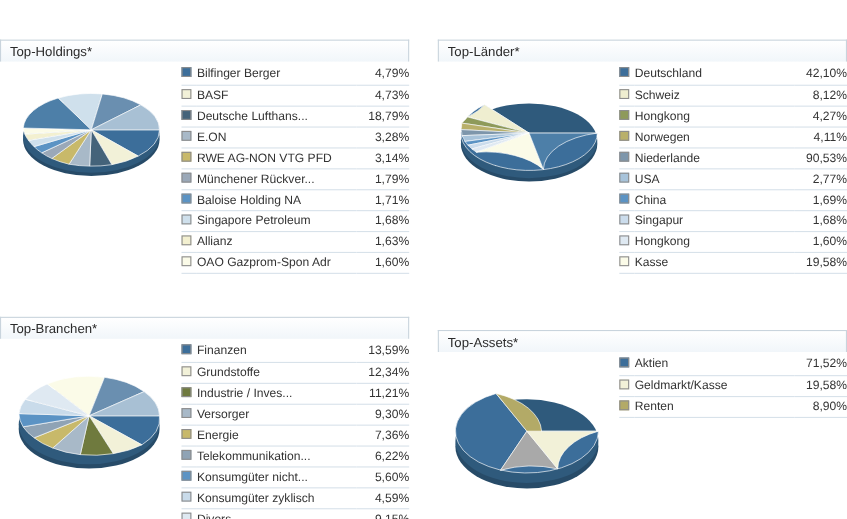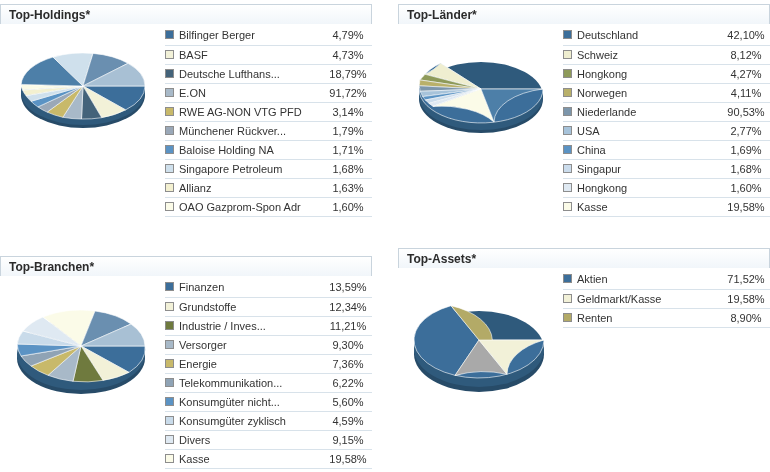--- a/index.html
+++ b/index.html
@@ -21,23 +21,24 @@
     width: 372px;
   }
   .panel-title-bar {
     border: 1px solid #c9d4dd;
     border-bottom: none;
     background: linear-gradient(to bottom, #ffffff 0%, #f1f6fa 100%);
     height: 20px;
     line-height: 20px;
     padding-left: 8px;
     font-size: 12px;
-    font-weight: bold;
+    font-weight: normal;
     color: #2b2b2b;
     box-sizing: border-box;
+    margin-top: 32px;
   }
   .panel-body {
     display: flex;
     flex-direction: row;
     align-items: flex-start;
   }
   .chart-area {
     width: 165px;
     flex: none;
     display: flex;
@@ -72,21 +73,21 @@
     display: inline-block;
     border: 1px solid #8d8d8d;
     box-sizing: border-box;
   }
   td.label-cell {
     padding-left: 3px;
     color: #333333;
     line-height: 12px;
   }
   td.value-cell {
-    text-align: center;
+    text-align: right;
     padding-right: 6px;
     color: #333333;
     white-space: nowrap;
     width: 48px;
   }
   
   .pie-wrap {
     position: relative;
   }
   svg { display: block; }
@@ -136,21 +137,21 @@
           <td class="value-cell">4,73%</td>
         </tr>
         <tr>
           <td class="sw-cell"><span class="swatch" style="background:#44637a"></span></td>
           <td class="label-cell">Deutsche Lufthans...</td>
           <td class="value-cell">18,79%</td>
         </tr>
         <tr>
           <td class="sw-cell"><span class="swatch" style="background:#a8b9c8"></span></td>
           <td class="label-cell">E.ON</td>
-          <td class="value-cell">91,72%</td>
+          <td class="value-cell">3,28%</td>
         </tr>
         <tr>
           <td class="sw-cell"><span class="swatch" style="background:#c8b96a"></span></td>
           <td class="label-cell">RWE AG-NON VTG PFD</td>
           <td class="value-cell">3,14%</td>
         </tr>
         <tr>
           <td class="sw-cell"><span class="swatch" style="background:#9aa8b8"></span></td>
           <td class="label-cell">Münchener Rückver...</td>
           <td class="value-cell">1,79%</td>
@@ -342,21 +343,21 @@
           <td class="sw-cell"><span class="swatch" style="background:#fbfbe8"></span></td>
           <td class="label-cell">Kasse</td>
           <td class="value-cell">19,58%</td>
         </tr>
       </tbody>
         </table>
     </div>
   </div>
 </div>
 
-<div class="panel" id="panel-3" style="left:398px; top:248px;">
+<div class="panel" id="panel-3" style="left:398px; top:268px;">
   <div class="panel-title-bar"><span>Top-Assets*</span></div>
   <div class="panel-body">
     <div class="chart-area">
       <div class="pie-wrap">
         <svg width="160" height="130" viewBox="0 0 160 130">
           <g transform="translate(78,62)">
             <ellipse cx="0" cy="14" rx="65" ry="38" fill="#274b68"></ellipse>
             <ellipse cx="0" cy="9" rx="65" ry="38" fill="#2f5a7c"></ellipse>
             <path d="M0,0 L65,0 A65,38 0 1,1 -28.0,-34.3 Z" fill="#3c6e9a" stroke="#ffffff" stroke-width="0.6"></path>
             <path d="M0,0 L-28.0,-34.3 A65,38 0 0,1 -24.0,35.5 Z" fill="#b3aa67" stroke="#ffffff" stroke-width="0.6"></path>

